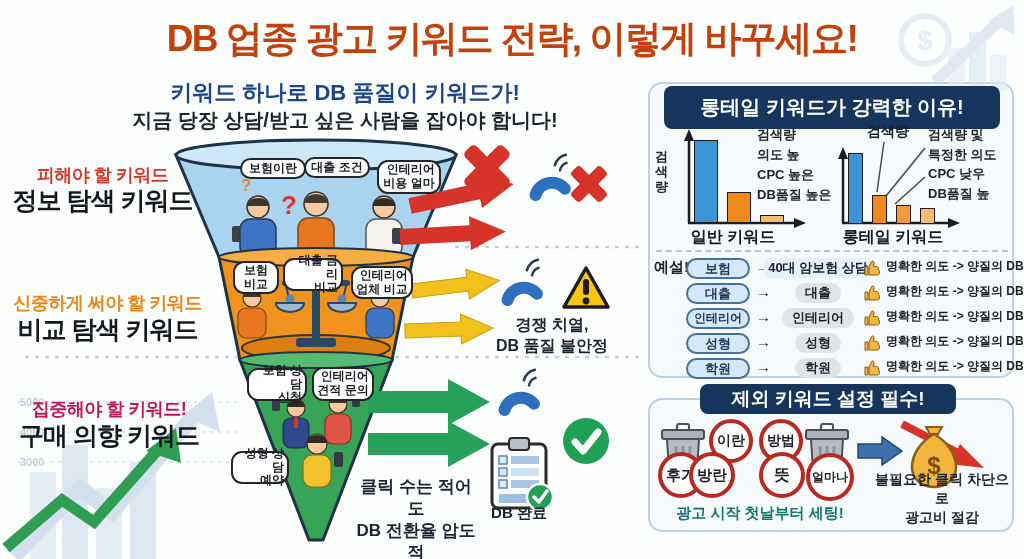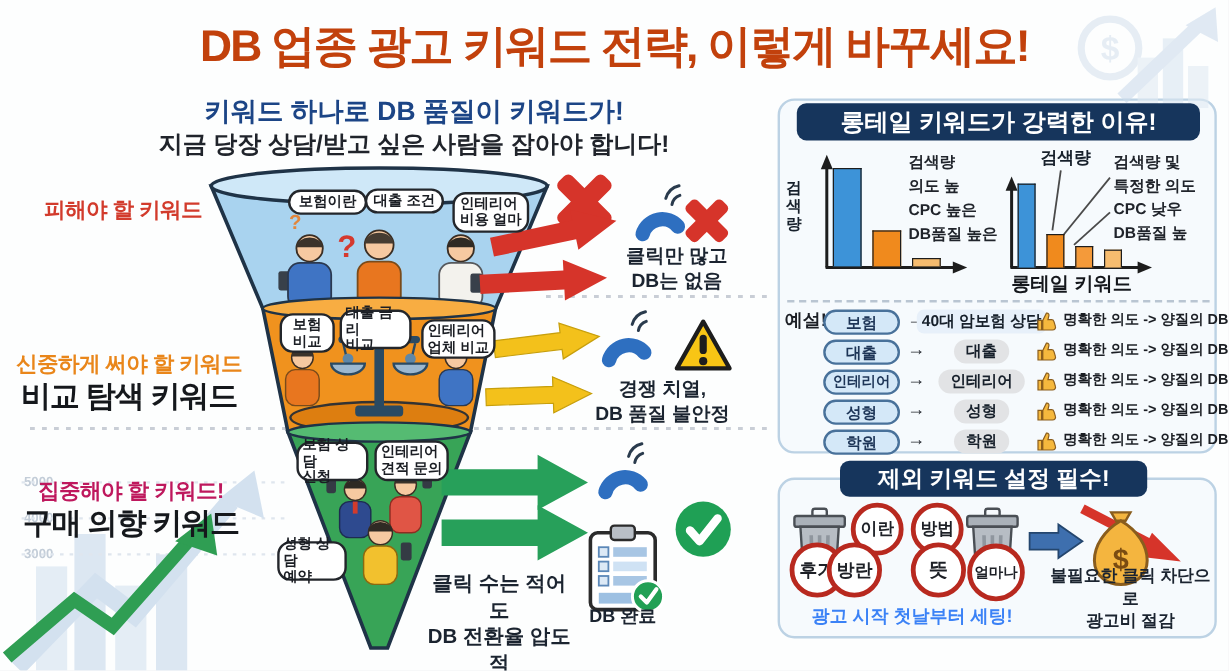--- a/index.html
+++ b/index.html
@@ -10,21 +10,21 @@
   .ctr{text-align:center}
   #scene{position:absolute;left:0;top:0;z-index:2}
   .panel{position:absolute;z-index:1;background:#f6fafd;border:2px solid #bcd2e4;border-radius:14px}
   .ov{z-index:3}
   .title{font-size:37px;font-weight:900;letter-spacing:-1.5px;color:#c2410c}
   .sub1{font-size:22px;font-weight:800;color:#1c4586}
   .sub2{font-size:20px;font-weight:800;color:#20242b}
   .tag{font-size:18px;font-weight:800;letter-spacing:-0.5px}
   .stname{font-size:25px;font-weight:900;color:#15181c;letter-spacing:-1px}
   .bubble{position:absolute;z-index:3;background:#fff;border:2px solid #23262b;border-radius:11px;
-          display:flex;align-items:center;justify-content:center;text-align:left;
+          display:flex;align-items:center;justify-content:center;text-align:right;
           font-size:12px;font-weight:800;line-height:1.15;color:#1b1e24;padding:1px 3px}
   .result{font-size:16px;font-weight:800;line-height:1.3;color:#1b2430}
   .band{position:absolute;z-index:3;background:#16355c;color:#fff;border-radius:8px;
         display:flex;align-items:center;justify-content:center;font-weight:800}
   .bars{position:absolute;z-index:3;display:flex;align-items:flex-end;column-gap:9px}
   .ylab{font-size:13px;font-weight:800;color:#17202b;width:15px;word-break:break-all;line-height:1.15}
   .chnote{font-size:13px;font-weight:700;color:#20242b;line-height:1.55}
   .xlab{font-size:16px;font-weight:800;color:#14171c}
   .exrow{position:absolute;z-index:3;height:22px;width:366px}
   .exrow>*{position:absolute;top:0}
@@ -264,20 +264,21 @@
       <text x="26" y="56" font-size="24" font-weight="bold" fill="#7a4c12" text-anchor="middle">$</text>
     </g>
   </svg>
 
   <div class="abs ov title ctr" style="left:0;width:1024px;top:14px">DB 업종 광고 키워드 전략, 이렇게 바꾸세요!</div>
 
   <div class="abs ov sub1 ctr" style="left:75px;width:540px;top:78px">키워드 하나로 DB 품질이 키워드가!</div>
   <div class="abs ov sub2 ctr" style="left:75px;width:540px;top:107px">지금 당장 상담/받고 싶은 사람을 잡아야 합니다!</div>
 
   <div class="abs ov tag ctr" style="left:0;width:205px;top:163px;color:#d23b2c">피해야 할 키워드</div>
+  <div class="abs ov stname ctr" style="left:0;width:205px;top:184px">정보 탐색 키워드</div>
   <div class="abs ov tag ctr" style="left:0;width:215px;top:291px;color:#e9861a">신중하게 써야 할 키워드</div>
   <div class="abs ov stname ctr" style="left:0;width:215px;top:313px">비교 탐색 키워드</div>
   <div class="abs ov tag ctr" style="left:0;width:218px;top:397px;color:#be185d">집중해야 할 키워드!</div>
   <div class="abs ov stname ctr" style="left:0;width:218px;top:419px">구매 의향 키워드</div>
 
   <div class="bubble pre" style="left:240px;top:158px;width:66px;height:21px">보험이란</div>
   <div class="bubble pre" style="left:304px;top:157px;width:66px;height:21px">대출 조건</div>
   <div class="bubble pre" style="left:377px;top:160px;width:64px;height:34px">인테리어
 비용 얼마</div>
   <div class="bubble pre" style="left:233px;top:261px;width:46px;height:33px">보험
@@ -286,40 +287,39 @@
 비교</div>
   <div class="bubble pre" style="left:351px;top:266px;width:62px;height:33px">인테리어
 업체 비교</div>
   <div class="bubble pre" style="left:247px;top:368px;width:60px;height:33px">보험 상담
 신청</div>
   <div class="bubble pre" style="left:312px;top:367px;width:62px;height:34px">인테리어
 견적 문의</div>
   <div class="bubble pre" style="left:231px;top:451px;width:58px;height:33px">성형 상담
 예약</div>
 
-  <div class="abs ov result pre ctr" style="left:508px;width:112px;top:204px">클릭만 많고
-DB는 없음</div>
   <div class="abs ov result pre ctr" style="left:494px;width:116px;top:315px">경쟁 치열,
 DB 품질 불안정</div>
   <div class="abs ov result pre ctr" style="left:352px;width:128px;top:476px;font-size:17px">클릭 수는 적어도
 DB 전환율 압도적</div>
   <div class="abs ov ctr" style="left:488px;width:62px;top:504px;font-size:15px;font-weight:800;color:#1b2430">DB 완료</div>
 
-  <div class="band" style="left:664px;top:86px;width:336px;height:31px;font-size:20px">롱테일 키워드가 강력한 이유!</div>
+  <div class="band" style="left:664px;top:86px;width:336px;height:43px;font-size:20px">롱테일 키워드가 강력한 이유!</div>
 
   <div class="abs ov ylab" style="left:655px;top:150px">검색량</div>
   <div class="bars" style="left:694px;top:140px;height:82px">
       <div style="width: 24px; height: 82px; background: rgb(61, 147, 216); border-top: 1.5px solid rgb(29, 29, 29); border-right: 1.5px solid rgb(29, 29, 29); border-left: 1.5px solid rgb(29, 29, 29); border-image: initial; border-bottom: none;"></div>
       <div style="width: 24px; height: 30px; background: rgb(240, 138, 29); border-top: 1.5px solid rgb(29, 29, 29); border-right: 1.5px solid rgb(29, 29, 29); border-left: 1.5px solid rgb(29, 29, 29); border-image: initial; border-bottom: none;"></div>
       <div style="width: 24px; height: 7px; background: rgb(246, 188, 111); border-top: 1.5px solid rgb(29, 29, 29); border-right: 1.5px solid rgb(29, 29, 29); border-left: 1.5px solid rgb(29, 29, 29); border-image: initial; border-bottom: none;"></div>
     </div>
   <div class="abs ov chnote pre" style="left:757px;top:125px;width:82px">검색량
 의도 높
 CPC 높은
 DB품질 높은</div>
+  <div class="abs ov xlab ctr" style="left:668px;width:130px;top:227px">일반 키워드</div>
 
   <div class="abs ov ctr" style="left:856px;width:64px;top:123px;font-size:14px;font-weight:800;color:#17202b">검색량</div>
   <div class="bars" style="left:848px;top:153px;height:70px">
       <div style="width: 15px; height: 70px; background: rgb(61, 147, 216); border-top: 1.5px solid rgb(29, 29, 29); border-right: 1.5px solid rgb(29, 29, 29); border-left: 1.5px solid rgb(29, 29, 29); border-image: initial; border-bottom: none;"></div>
       <div style="width: 15px; height: 28px; background: rgb(240, 138, 29); border-top: 1.5px solid rgb(29, 29, 29); border-right: 1.5px solid rgb(29, 29, 29); border-left: 1.5px solid rgb(29, 29, 29); border-image: initial; border-bottom: none;"></div>
       <div style="width: 15px; height: 18px; background: rgb(244, 154, 58); border-top: 1.5px solid rgb(29, 29, 29); border-right: 1.5px solid rgb(29, 29, 29); border-left: 1.5px solid rgb(29, 29, 29); border-image: initial; border-bottom: none;"></div>
       <div style="width: 15px; height: 15px; background: rgb(246, 188, 111); border-top: 1.5px solid rgb(29, 29, 29); border-right: 1.5px solid rgb(29, 29, 29); border-left: 1.5px solid rgb(29, 29, 29); border-image: initial; border-bottom: none;"></div>
     </div>
   <div class="abs ov chnote pre" style="left:928px;top:125px;width:86px;line-height:1.5">검색량 및
 특정한 의도
@@ -390,15 +390,15 @@
 
   <div class="kw" style="left:709px;top:419px;width:44px;height:44px;font-size:14px">이란</div>
   <div class="kw" style="left:759px;top:419px;width:44px;height:44px;font-size:14px">방법</div>
   <div class="kw" style="left:658px;top:452px;width:46px;height:46px;font-size:15px">후기</div>
   <div class="kw" style="left:689px;top:452px;width:46px;height:46px;font-size:15px">방란</div>
   <div class="kw" style="left:759px;top:452px;width:46px;height:46px;font-size:16px">뜻</div>
   <div class="kw" style="left:806px;top:453px;width:48px;height:48px;font-size:12px">얼마나</div>
 
   <div class="abs ov pre ctr" style="left:870px;width:144px;top:470px;font-size:14px;font-weight:800;color:#1b2430;line-height:1.35">불필요한 클릭 차단으로
 광고비 절감</div>
-  <div class="abs ov ctr" style="left:672px;width:176px;top:504px;font-size:15px;font-weight:800;color:#3b82f6">광고 시작 첫날부터 세팅!</div>
+  <div class="abs ov ctr" style="left:672px;width:176px;top:504px;font-size:15px;font-weight:800;color:#0f766e">광고 시작 첫날부터 세팅!</div>
 
 </div>
 
 </body></html>

